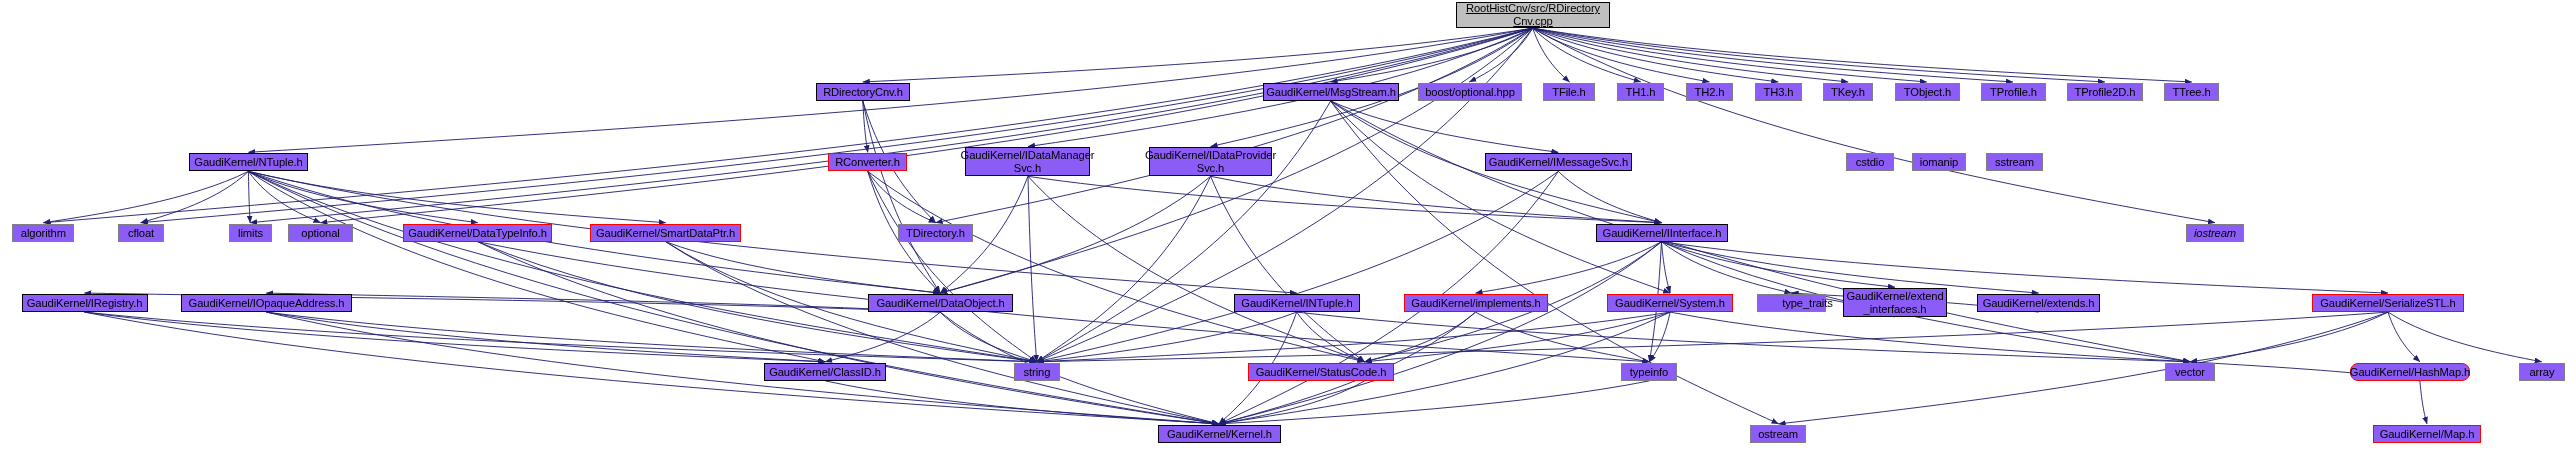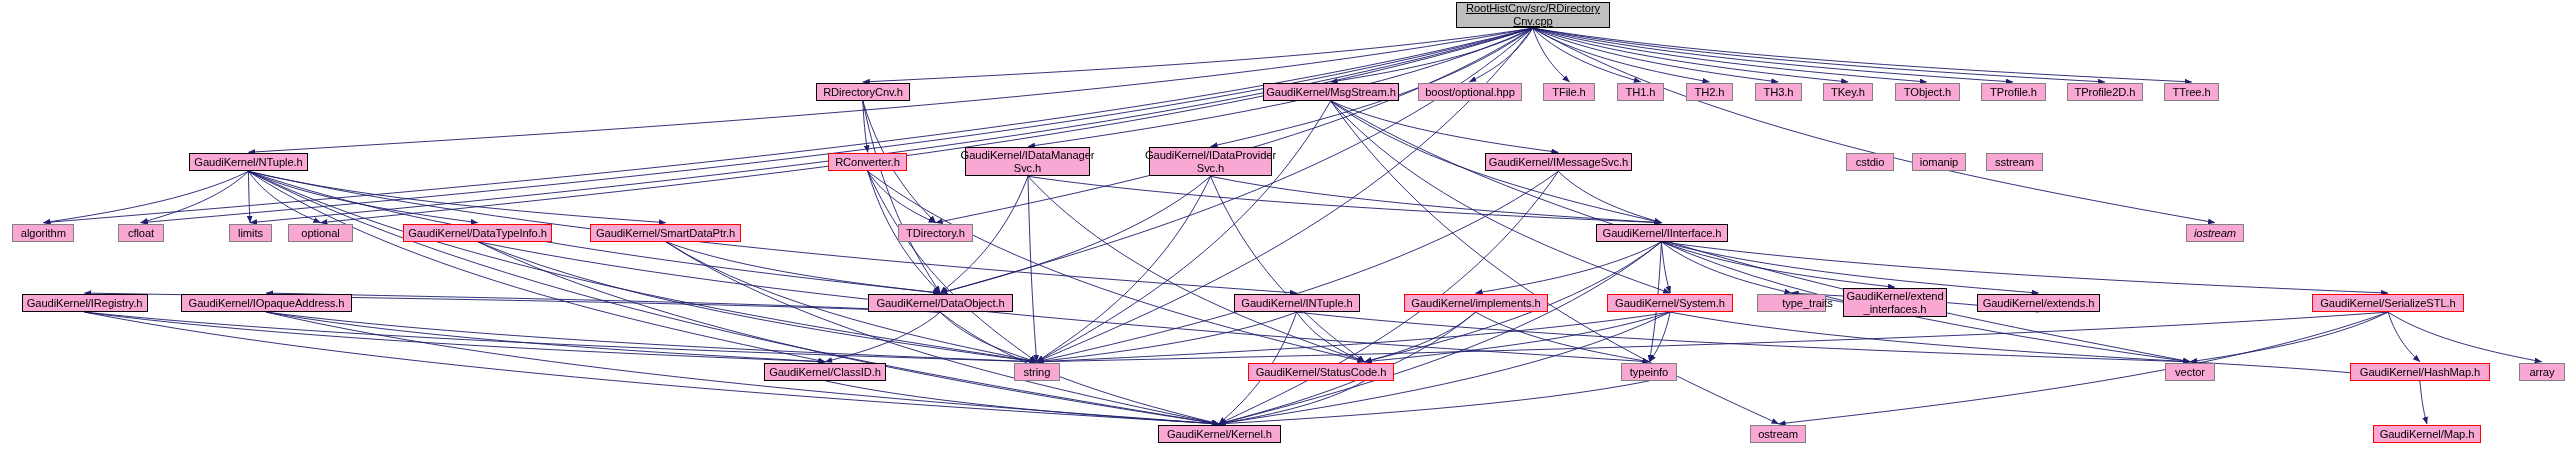--- a/index.html
+++ b/index.html
@@ -26,21 +26,21 @@
   .node {
     position: absolute;
     box-sizing: border-box;
     display: flex;
     align-items: center;
     justify-content: center;
     text-align: center;
     font-size: 11.2px;
     line-height: 1.12;
     color: #000000;
-    background: #f9a8d4;
+    background: #8b5cf6;
     border: 0.8px solid #808080;
     white-space: pre-line;
     letter-spacing: -0.1px;
     z-index: 5;
   }
   .node.b-black { border: 0.8px solid #000000; }
   .node.b-red   { border: 0.8px solid #ff0000; }
   .node.root {
     background: #bfbfbf;
     border: 0.8px solid #000000;
@@ -211,19 +211,19 @@
     <div class="node" style="left: 1757px; top: 294px; width: 69px; height: 18px; padding-left: 32px;">type_traits</div>
     <div class="node b-black" style="left: 1843px; top: 288px; width: 104px; height: 29px;">GaudiKernel/extend
 _interfaces.h</div>
     <div class="node b-black" style="left: 1977px; top: 294px; width: 123px; height: 18px;">GaudiKernel/extends.h</div>
     <div class="node b-red" style="left: 2312px; top: 294px; width: 152px; height: 18px;">GaudiKernel/SerializeSTL.h</div>
     <div class="node b-black" style="left: 764px; top: 363px; width: 122px; height: 18px;">GaudiKernel/ClassID.h</div>
     <div class="node" style="left: 1014px; top: 363px; width: 46px; height: 18px;">string</div>
     <div class="node b-red" style="left: 1248px; top: 363px; width: 146px; height: 18px;">GaudiKernel/StatusCode.h</div>
     <div class="node" style="left: 1621px; top: 363px; width: 56px; height: 18px;">typeinfo</div>
     <div class="node" style="left: 2165px; top: 363px; width: 50px; height: 18px;">vector</div>
-    <div class="node b-red" style="left: 2350px; top: 363px; width: 140px; height: 18px;">GaudiKernel/HashMap.h</div>
+    <div class="node b-red" style="left: 2350px; top: 363px; width: 120px; height: 18px; border-radius: 8px;">GaudiKernel/HashMap.h</div>
     <div class="node" style="left: 2519px; top: 363px; width: 46px; height: 18px;">array</div>
     <div class="node b-black" style="left: 1158px; top: 425px; width: 123px; height: 18px;">GaudiKernel/Kernel.h</div>
     <div class="node" style="left: 1750px; top: 425px; width: 56px; height: 18px;">ostream</div>
     <div class="node b-red" style="left: 2373px; top: 425px; width: 108px; height: 18px;">GaudiKernel/Map.h</div>
   </div>
 
 
 </body></html>

